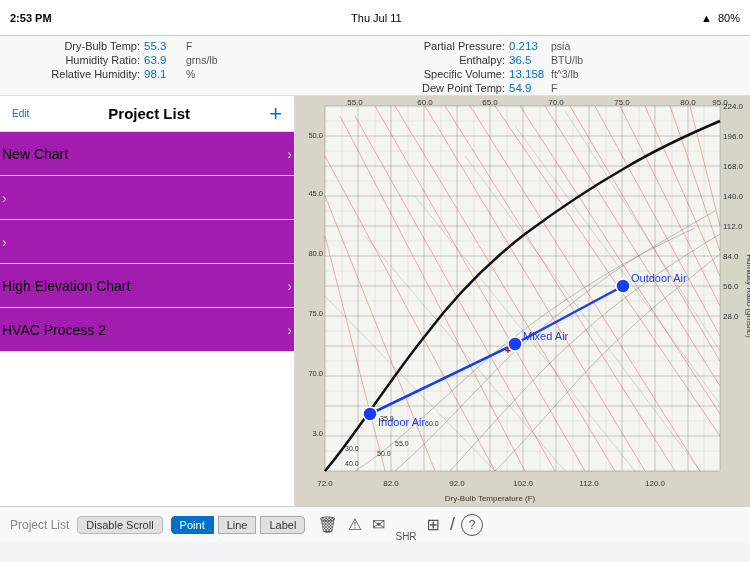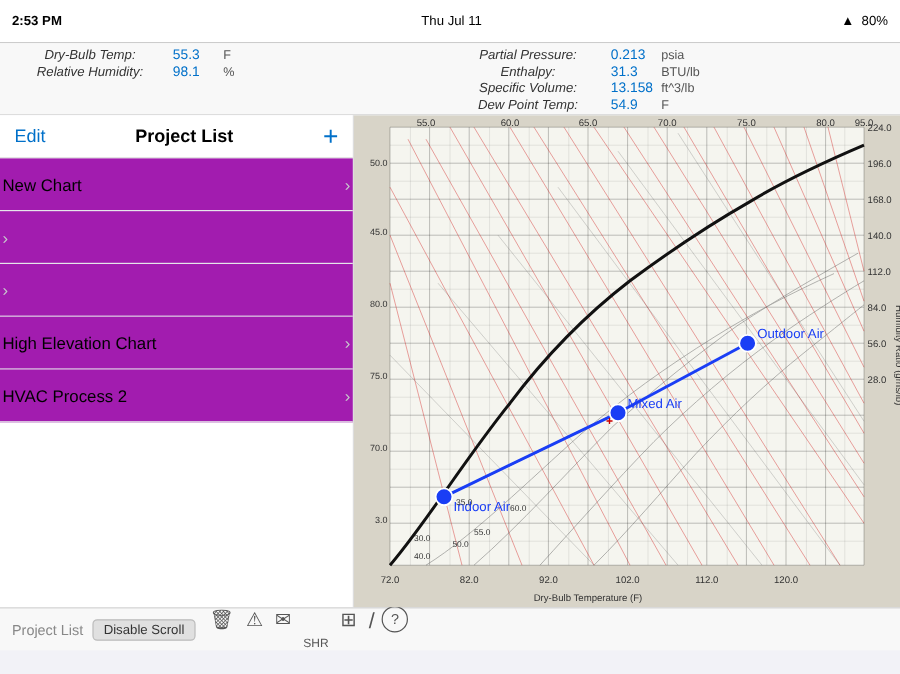--- a/index.html
+++ b/index.html
@@ -24,21 +24,21 @@
       background: #f8f8f8;
       border-bottom: 1px solid #ddd;
       padding: 4px 10px;
       display: grid;
       grid-template-columns: 1fr 1fr;
       font-size: 11.5px;
       height: 60px;
     }
     .metrics-left, .metrics-right { display: flex; flex-direction: column; gap: 2px; }
     .metric-row { display: flex; align-items: center; gap: 4px; }
-    .metric-label { color: #333; text-align: center; min-width: 130px; font-size: 11px; font-style: italic; }
+    .metric-label { color: #333; text-align: right; min-width: 130px; font-size: 11px; }
     .metric-value { color: #0070c9; font-weight: 500; min-width: 38px; }
     .metric-unit { color: #555; font-size: 10.5px; }
 
     
     .main-area {
       display: flex;
       height: calc(562px - 20px - 60px - 36px - 36px);
     }
 
     
@@ -53,21 +53,21 @@
     
     .list-header {
       display: flex;
       align-items: center;
       padding: 6px 12px;
       border-bottom: 1px solid #ddd;
       height: 36px;
     }
     .list-header-edit {
       color: #0070c9;
-      font-size: 15px;
+      font-size: 10px;
       cursor: pointer;
     }
     .list-header-title {
       flex: 1;
       text-align: center;
       font-weight: 600;
       font-size: 15px;
     }
     .list-header-add {
       color: #0070c9;
@@ -125,21 +125,21 @@
       font-size: 12px;
     }
     .bottom-project-name {
       color: #333;
       font-size: 12px;
       flex: 1;
     }
     .bottom-btn-group {
       display: flex;
       gap: 4px;
-      align-items: flex-start;
+      align-items: center;
     }
     .disable-scroll-btn {
       background: #e0e0e0;
       border: 1px solid #bbb;
       border-radius: 4px;
       padding: 2px 8px;
       font-size: 11px;
       color: #333;
       cursor: pointer;
     }
@@ -176,34 +176,39 @@
 </div>
 
 <div class="header-metrics">
   <div class="metrics-left">
     <div class="metric-row">
       <span class="metric-label">Dry-Bulb Temp:</span>
       <span class="metric-value">55.3</span>
       <span class="metric-unit">F</span>
     </div>
     <div class="metric-row">
+      <span class="metric-label">Humidity Ratio:</span>
+      <span class="metric-value">63.9</span>
+      <span class="metric-unit">grns/lb</span>
+    </div>
+    <div class="metric-row">
       <span class="metric-label">Relative Humidity:</span>
       <span class="metric-value">98.1</span>
       <span class="metric-unit">%</span>
     </div>
   </div>
   <div class="metrics-right">
     <div class="metric-row">
       <span class="metric-label">Partial Pressure:</span>
       <span class="metric-value">0.213</span>
       <span class="metric-unit">psia</span>
     </div>
     <div class="metric-row">
       <span class="metric-label">Enthalpy:</span>
-      <span class="metric-value">31.3</span>
+      <span class="metric-value">36.5</span>
       <span class="metric-unit">BTU/lb</span>
     </div>
     <div class="metric-row">
       <span class="metric-label">Specific Volume:</span>
       <span class="metric-value">13.158</span>
       <span class="metric-unit">ft^3/lb</span>
     </div>
     <div class="metric-row">
       <span class="metric-label">Dew Point Temp:</span>
       <span class="metric-value">54.9</span>
@@ -423,20 +428,25 @@
   </div>
 </div>
 
 <div class="bottom-bar">
   <span class="bottom-project-list">Project List</span>
 
   <div class="bottom-btn-group">
     <button class="disable-scroll-btn">Disable Scroll</button>
   </div>
 
+  <div class="bottom-btn-group">
+    <button class="seg-btn active">Point</button>
+      <button class="seg-btn">Line</button>
+      <button class="seg-btn">Label</button>
+  </div>
 
   <div class="bottom-btn-group" style="gap:2px;">
     <button class="bottom-icon-btn" title="Delete">🗑</button>
     <button class="bottom-icon-btn" title="Warning">⚠</button>
     <button class="bottom-icon-btn" title="Mail">✉</button>
     <button class="bottom-icon-btn" title="Share" style="font-size:10px;margin-top:24px;">SHR</button>
     <button class="bottom-icon-btn" title="Grid">⊞</button>
     <button class="bottom-icon-btn" title="Line Tool" style="font-size:18px; font-weight:200;">/</button>
     <button class="bottom-icon-btn" title="Help" style="border:1.5px solid #555; border-radius:50%; width:22px; height:22px; display:flex; align-items:center; justify-content:center; font-size:12px; padding:0;">?</button>
   </div>

